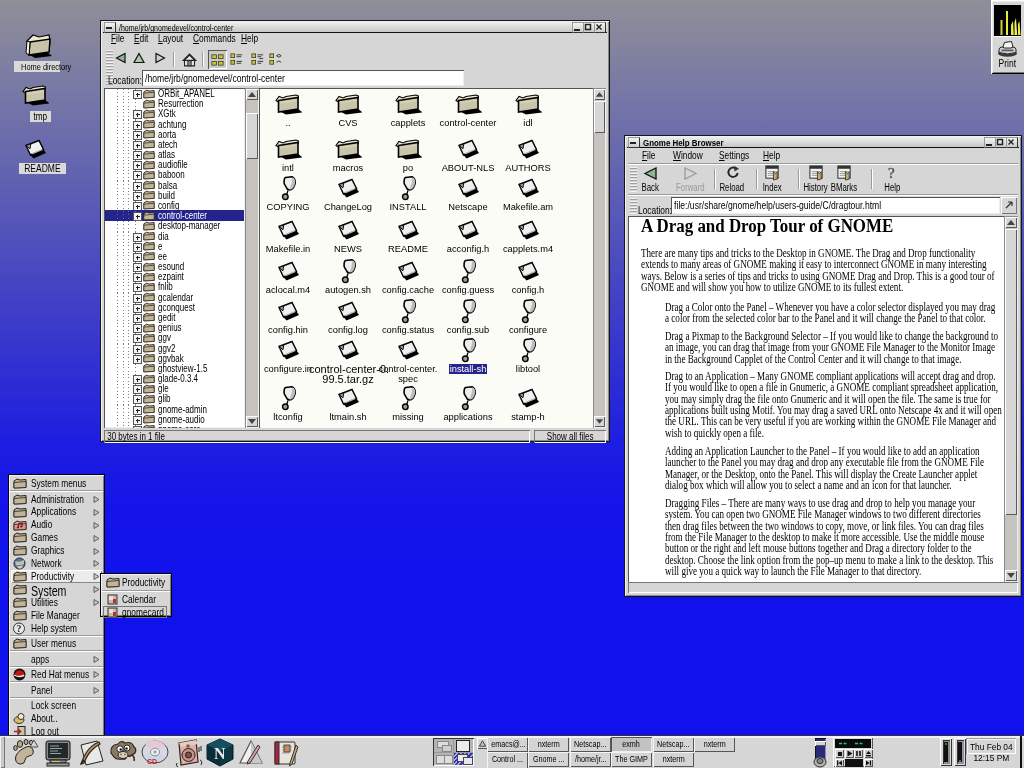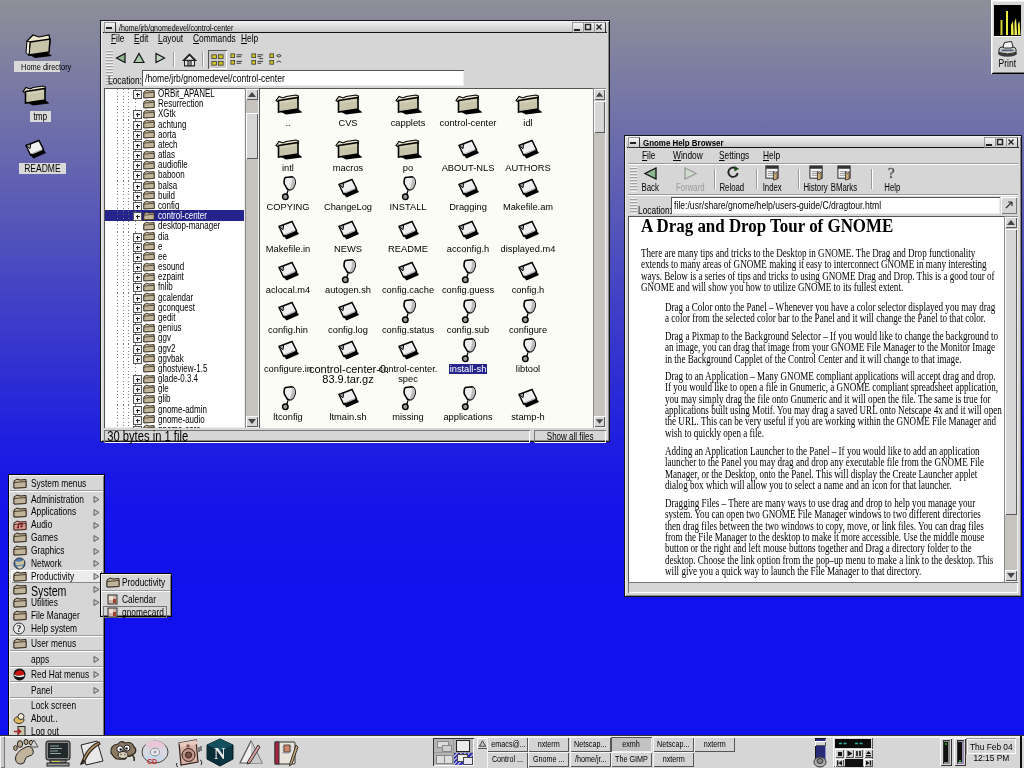--- a/index.html
+++ b/index.html
@@ -659,21 +659,21 @@
 <path d="M10 14.5 L8.7 18.5" stroke="#000" stroke-width="1.3" fill="none"></path>
 <circle cx="7.3" cy="20.8" r="2.8" fill="#999" stroke="#000" stroke-width="1.4"></circle>
 </svg>
 <div class="ilbl" style="left:109px;top:115px;width:80px;font-size:9.3px"><span style="padding:0 1px;white-space:nowrap">INSTALL</span></div>
 <svg style="left:197px;top:90px" width="24" height="22" viewBox="0 0 24 22">
 <polygon points="7.5,16 20.5,10.5 23,14 10.5,19.5" fill="#000"></polygon>
 <polygon points="3,6.5 16,1.5 20.5,10.5 7.5,16" fill="#f0f0f0" stroke="#000" stroke-width="1.4"></polygon>
 <polygon points="3,6.5 7.8,4.8 7,9.8" fill="#9a9a9a" stroke="#000" stroke-width="0.9"></polygon>
 <polygon points="9,14.2 19,10 19.6,11 9.6,15.2" fill="#c4c4c4"></polygon>
 </svg>
-<div class="ilbl" style="left:169px;top:115px;width:80px;font-size:9.3px"><span style="padding:0 1px;white-space:nowrap">Dragging</span></div>
+<div class="ilbl" style="left:169px;top:115px;width:80px;font-size:9.3px"><span style="padding:0 1px;white-space:nowrap">Netscape</span></div>
 <svg style="left:257px;top:90px" width="24" height="22" viewBox="0 0 24 22">
 <polygon points="7.5,16 20.5,10.5 23,14 10.5,19.5" fill="#000"></polygon>
 <polygon points="3,6.5 16,1.5 20.5,10.5 7.5,16" fill="#f0f0f0" stroke="#000" stroke-width="1.4"></polygon>
 <polygon points="3,6.5 7.8,4.8 7,9.8" fill="#9a9a9a" stroke="#000" stroke-width="0.9"></polygon>
 <polygon points="9,14.2 19,10 19.6,11 9.6,15.2" fill="#c4c4c4"></polygon>
 </svg>
 <div class="ilbl" style="left:229px;top:115px;width:80px;font-size:9.3px"><span style="padding:0 1px;white-space:nowrap">Makefile.am</span></div>
 <svg style="left:17px;top:132px" width="24" height="22" viewBox="0 0 24 22">
 <polygon points="7.5,16 20.5,10.5 23,14 10.5,19.5" fill="#000"></polygon>
 <polygon points="3,6.5 16,1.5 20.5,10.5 7.5,16" fill="#f0f0f0" stroke="#000" stroke-width="1.4"></polygon>
@@ -701,21 +701,21 @@
 <polygon points="3,6.5 7.8,4.8 7,9.8" fill="#9a9a9a" stroke="#000" stroke-width="0.9"></polygon>
 <polygon points="9,14.2 19,10 19.6,11 9.6,15.2" fill="#c4c4c4"></polygon>
 </svg>
 <div class="ilbl" style="left:169px;top:157px;width:80px;font-size:9.3px"><span style="padding:0 1px;white-space:nowrap">acconfig.h</span></div>
 <svg style="left:257px;top:132px" width="24" height="22" viewBox="0 0 24 22">
 <polygon points="7.5,16 20.5,10.5 23,14 10.5,19.5" fill="#000"></polygon>
 <polygon points="3,6.5 16,1.5 20.5,10.5 7.5,16" fill="#f0f0f0" stroke="#000" stroke-width="1.4"></polygon>
 <polygon points="3,6.5 7.8,4.8 7,9.8" fill="#9a9a9a" stroke="#000" stroke-width="0.9"></polygon>
 <polygon points="9,14.2 19,10 19.6,11 9.6,15.2" fill="#c4c4c4"></polygon>
 </svg>
-<div class="ilbl" style="left:229px;top:157px;width:80px;font-size:9.3px"><span style="padding:0 1px;white-space:nowrap">displayed.m4</span></div>
+<div class="ilbl" style="left:229px;top:157px;width:80px;font-size:9.3px"><span style="padding:0 1px;white-space:nowrap">capplets.m4</span></div>
 <svg style="left:17px;top:173px" width="24" height="22" viewBox="0 0 24 22">
 <polygon points="7.5,16 20.5,10.5 23,14 10.5,19.5" fill="#000"></polygon>
 <polygon points="3,6.5 16,1.5 20.5,10.5 7.5,16" fill="#f0f0f0" stroke="#000" stroke-width="1.4"></polygon>
 <polygon points="3,6.5 7.8,4.8 7,9.8" fill="#9a9a9a" stroke="#000" stroke-width="0.9"></polygon>
 <polygon points="9,14.2 19,10 19.6,11 9.6,15.2" fill="#c4c4c4"></polygon>
 </svg>
 <div class="ilbl" style="left:-11px;top:198px;width:80px;font-size:9.3px"><span style="padding:0 1px;white-space:nowrap">aclocal.m4</span></div>
 <svg style="left:79px;top:171px" width="20" height="25" viewBox="0 0 20 25">
 <path d="M7.5 1.5 L14 0.8 Q17.5 2.2 17.2 7.5 L15.2 12 Q12.5 15 9.5 13.3 L6.2 7.8 Q5.7 2.5 7.5 1.5 Z" fill="#ededed" stroke="#000" stroke-width="1.6"></path>
 <path d="M14.5 1.2 Q17.5 2.2 17.2 7.5 L15.2 12 Q13.5 13.8 11.5 13.7 L13.5 7.5 Z" fill="#bdbdbd"></path>
@@ -785,21 +785,21 @@
 <polygon points="3,6.5 7.8,4.8 7,9.8" fill="#9a9a9a" stroke="#000" stroke-width="0.9"></polygon>
 <polygon points="9,14.2 19,10 19.6,11 9.6,15.2" fill="#c4c4c4"></polygon>
 </svg>
 <div class="ilbl" style="left:-11px;top:277px;width:80px;font-size:9.3px"><span style="padding:0 1px;white-space:nowrap">configure.in</span></div>
 <svg style="left:77px;top:252px" width="24" height="22" viewBox="0 0 24 22">
 <polygon points="7.5,16 20.5,10.5 23,14 10.5,19.5" fill="#000"></polygon>
 <polygon points="3,6.5 16,1.5 20.5,10.5 7.5,16" fill="#f0f0f0" stroke="#000" stroke-width="1.4"></polygon>
 <polygon points="3,6.5 7.8,4.8 7,9.8" fill="#9a9a9a" stroke="#000" stroke-width="0.9"></polygon>
 <polygon points="9,14.2 19,10 19.6,11 9.6,15.2" fill="#c4c4c4"></polygon>
 </svg>
-<div class="ilbl" style="left:49px;top:277px;width:80px;font-size:11px"><span style="padding:0 1px;white-space:nowrap">control-center-0.</span><br><span style="padding:0 1px;white-space:nowrap">83.9.tar.gz</span></div>
+<div class="ilbl" style="left:49px;top:277px;width:80px;font-size:11px"><span style="padding:0 1px;white-space:nowrap">control-center-0.</span><br><span style="padding:0 1px;white-space:nowrap">99.5.tar.gz</span></div>
 <svg style="left:137px;top:252px" width="24" height="22" viewBox="0 0 24 22">
 <polygon points="7.5,16 20.5,10.5 23,14 10.5,19.5" fill="#000"></polygon>
 <polygon points="3,6.5 16,1.5 20.5,10.5 7.5,16" fill="#f0f0f0" stroke="#000" stroke-width="1.4"></polygon>
 <polygon points="3,6.5 7.8,4.8 7,9.8" fill="#9a9a9a" stroke="#000" stroke-width="0.9"></polygon>
 <polygon points="9,14.2 19,10 19.6,11 9.6,15.2" fill="#c4c4c4"></polygon>
 </svg>
 <div class="ilbl" style="left:109px;top:277px;width:80px;font-size:9.3px"><span style="padding:0 1px;white-space:nowrap">control-center.</span><br><span style="padding:0 1px;white-space:nowrap">spec</span></div>
 <svg style="left:199px;top:250px" width="20" height="25" viewBox="0 0 20 25">
 <path d="M7.5 1.5 L14 0.8 Q17.5 2.2 17.2 7.5 L15.2 12 Q12.5 15 9.5 13.3 L6.2 7.8 Q5.7 2.5 7.5 1.5 Z" fill="#ededed" stroke="#000" stroke-width="1.6"></path>
 <path d="M14.5 1.2 Q17.5 2.2 17.2 7.5 L15.2 12 Q13.5 13.8 11.5 13.7 L13.5 7.5 Z" fill="#bdbdbd"></path>
@@ -858,21 +858,21 @@
           </div>
  <div class="sbtn" style="left:1px;bottom:1px;width:11px;height:11px">
             <svg width="11" height="11" style="left:0;top:0" viewBox="0 0 12 11">
               <polygon points="6,8 10,3 2,3" fill="#444"></polygon>
             </svg>
           </div>
  <div class="sbtn" style="left:1px;top:13px;width:11px;height:32px"></div>
 </div>
 </div>
 <div class="abs" style="left:3px;top:409px;right:3px;height:13px">
-    <div class="abs in" style="left:0;top:0;width:426px;height:13px;font-size:14px;line-height:13px"><span class="cx" style="padding-left:4px;transform:scaleX(0.8)">30 bytes in 1 file</span></div>
+    <div class="abs in" style="left:0;top:0;width:426px;height:13px;font-size:10px;line-height:13px"><span class="cx" style="padding-left:4px;transform:scaleX(0.8)">30 bytes in 1 file</span></div>
     <div class="abs in" style="right:0;top:0;width:72px;height:13px;font-size:10px;line-height:13px;text-align:center"><span class="cc" style="transform:scaleX(0.8)">Show all files</span></div>
 </div>
 </div>
 <div class="win" style="left:624px;top:135px;width:396px;height:460px">
   <div class="tbar">
         <span class="cx" style="position:absolute;left:16px;top:1px;transform:scaleX(0.88);font-weight:bold">Gnome Help Browser</span>
     <div class="tbtn" style="left:1px;top:0">
           <svg width="8" height="8" style="left:0;top:1px">
             <rect x="1" y="3" width="6" height="2" fill="#222"></rect>
           </svg>

